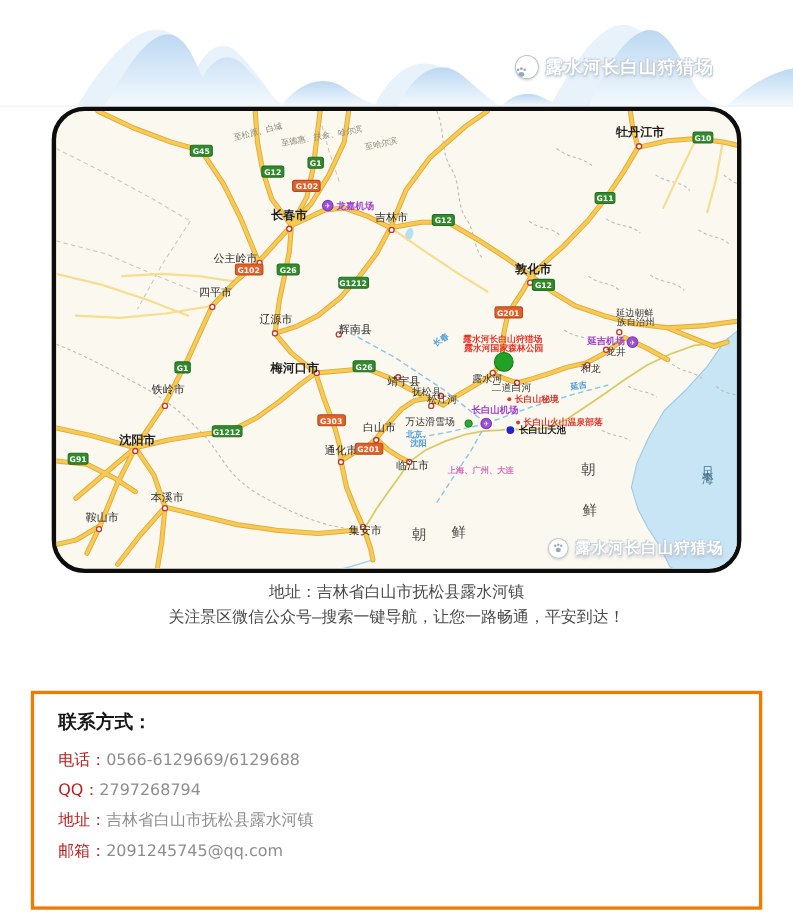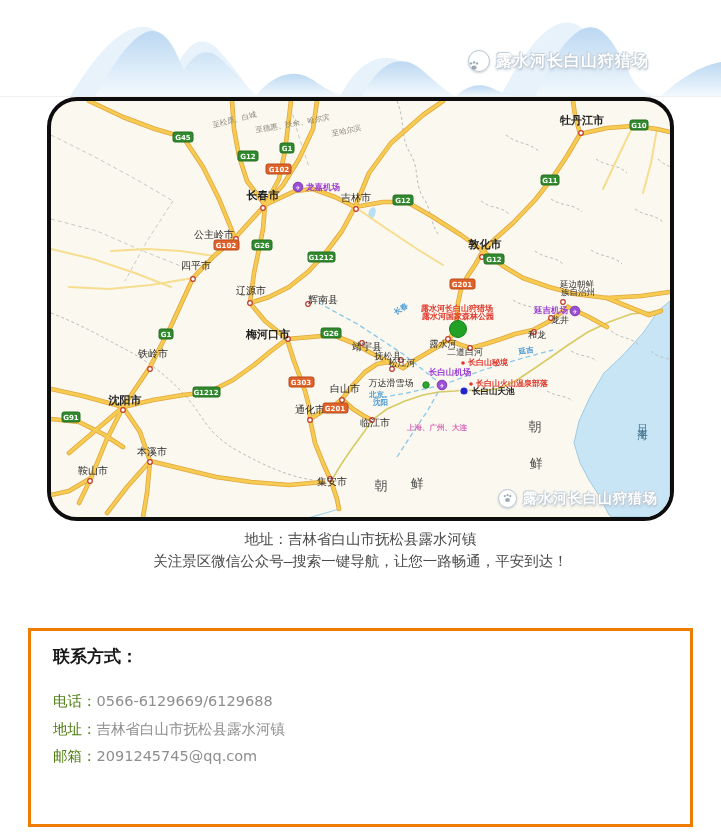--- a/index.html
+++ b/index.html
@@ -49,23 +49,23 @@
   .korea{font-size:13px;fill:#4a4a4a;text-anchor:middle;}
   .sealab{font-size:10.5px;fill:#46758f;letter-spacing:3px;writing-mode:vertical-rl;
           font-family:"DejaVu Serif","Liberation Serif",serif;}
   
   .addr{position:absolute;left:0;top:530px;width:721px;text-align:center;color:#4a4a4a;
         font-size:14.5px;line-height:21.5px;font-family:Liberation Mono, monospace;}
   
   .contact{position:absolute;left:28px;top:628px;width:665px;height:199px;box-sizing:border-box;
         border:3px solid #ee7c00;background:#fff;padding:12px 0 0 22px;}
   .contact .title{font-family:Liberation Sans, sans-serif;font-weight:bold;
-        font-size:17px;color:#171717;margin:2px 0 20px 0;}
+        font-size:17px;color:#171717;margin:2px 0 10px 0;}
   .contact .row{font-size:14.5px;color:#8e8e8e;line-height:27.5px;}
-  .contact .row .lab{color:#4d7c0f;text-align:center;}
+  .contact .row .lab{color:#b91c1c;text-align:center;}
 </style>
 </head>
 <body>
 
 <div class="page">
 
   <div class="header">
     <svg width="721" height="97" viewBox="0 0 721 97">
       <defs>
         <linearGradient id="mg" x1="0" y1="0" x2="0" y2="1">
@@ -423,17 +423,18 @@
   </div>
 
   <div class="addr">
     <div>地址：吉林省白山市抚松县露水河镇</div>
     <div>关注景区微信公众号—搜索一键导航，让您一路畅通，平安到达！</div>
   </div>
 
   <div class="contact">
     <div class="title">联系方式：</div>
     <div class="row"><span class="lab">电话：</span><span>0566-6129669/6129688</span></div>
+    <div class="row"><span class="lab">QQ：</span><span>2797268794</span></div>
     <div class="row"><span class="lab">地址：</span><span>吉林省白山市抚松县露水河镇</span></div>
     <div class="row"><span class="lab">邮箱：</span><span>2091245745@qq.com</span></div>
   </div>
 
 </div>
 
 </body></html>

